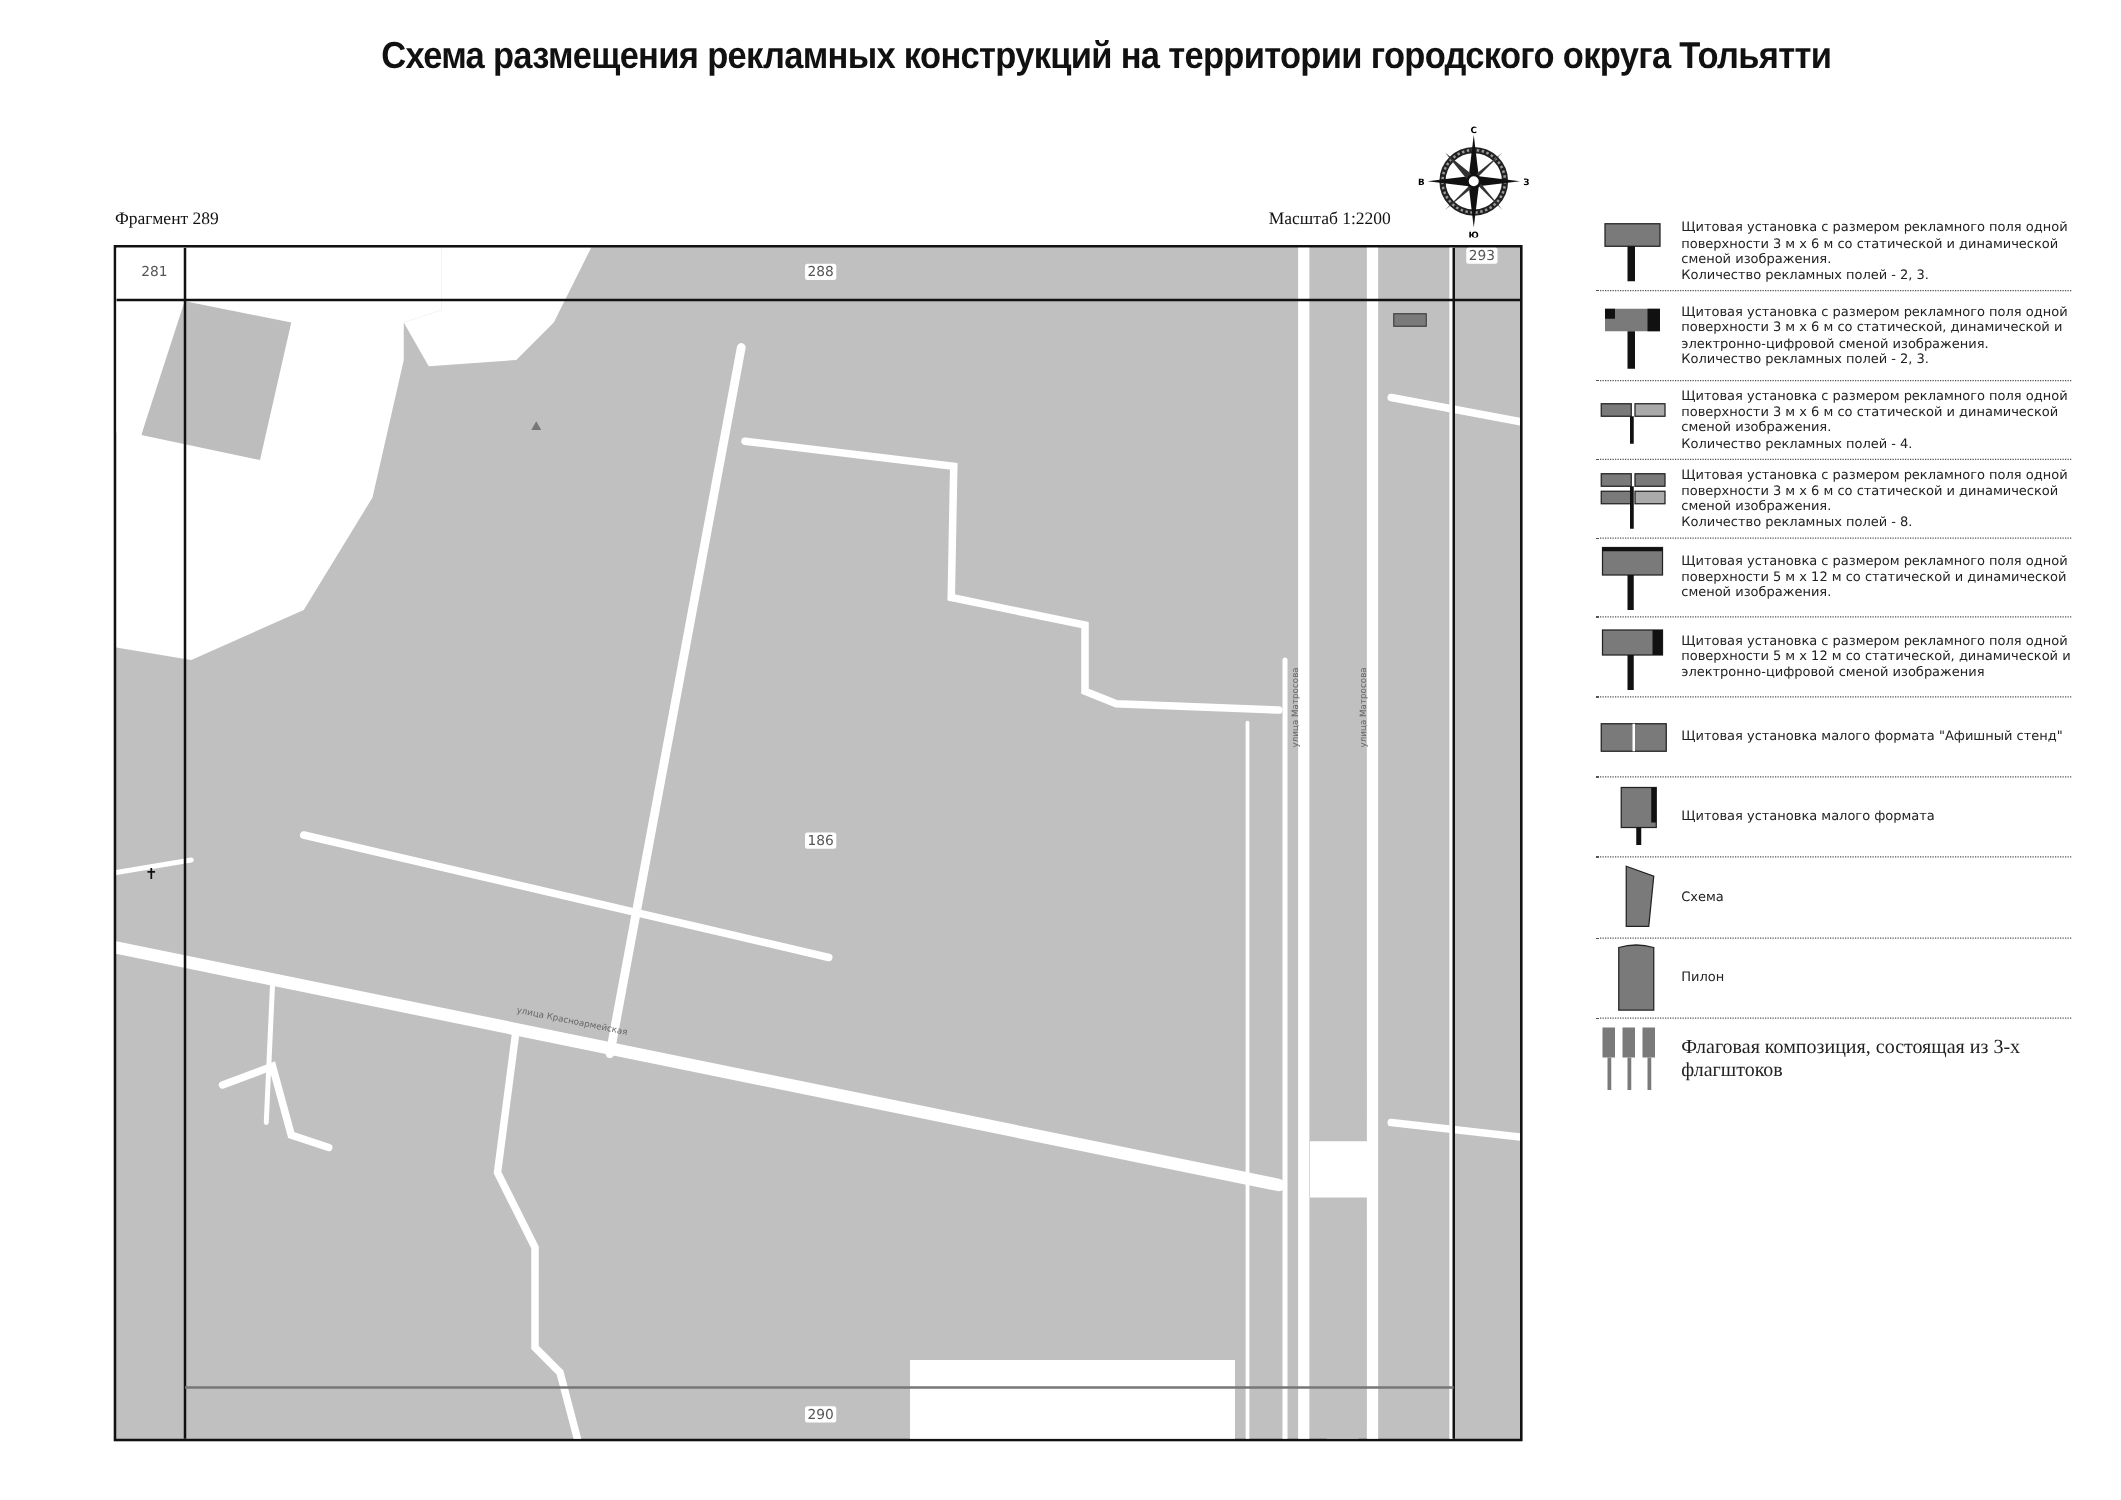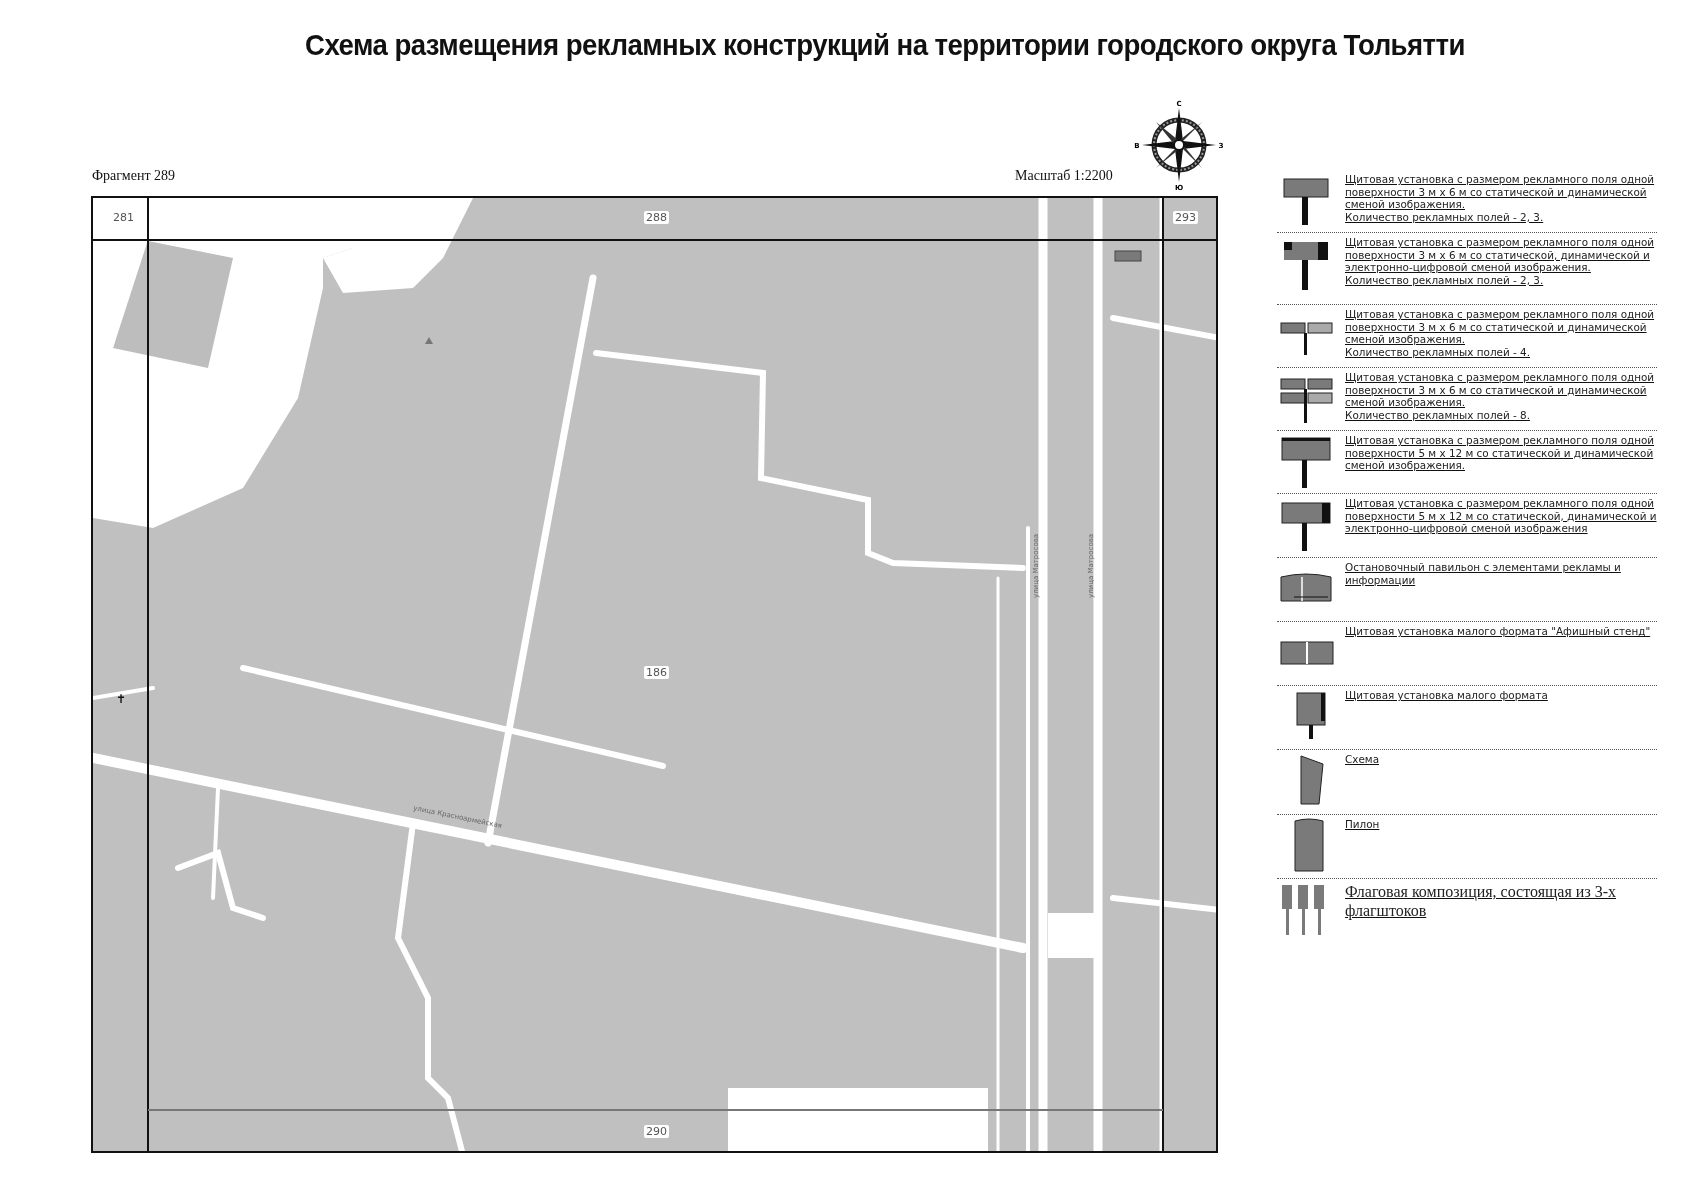--- a/index.html
+++ b/index.html
@@ -22,23 +22,22 @@
   }
   .map svg { position: absolute; left: 0; top: 0; }
 
   .cell-label {
     position: absolute; font-family: "DejaVu Sans", sans-serif; font-size: 11px; color: #555;
     background: #fff; padding: 0 2px; border-radius: 2px;
   }
 
   .legend { position: absolute; left: 1277px; top: 170px; width: 380px; }
   .legend-item {
-    display: flex; border-bottom: 1.5px dotted #555;
+    display: flex; align-items: center; border-bottom: 1.5px dotted #555;
     padding: 3px 0;
-    text-decoration: underline;
   }
   .legend-item:last-child { border-bottom: none; }
   .legend-icon { width: 60px; flex: 0 0 60px; height: 56px; position: relative; }
   .legend-text {
     font-family: "DejaVu Sans", sans-serif; font-size: 10.4px; line-height: 12.5px; color: #222;
     padding-left: 8px;
   }
   .legend-text.serif { font-family: "Liberation Serif", serif; font-size: 16px; line-height: 19px; }
 </style>
 </head>
@@ -115,21 +114,21 @@
 
     <polygon points="332,146 336,139 340,146" fill="#777"></polygon>
 
     <text x="320" y="612" font-size="7" fill="#666" transform="rotate(11.5 320 612)" font-family="DejaVu Sans, sans-serif">улица Красноармейская</text>
     <text x="945" y="400" font-size="7" fill="#666" transform="rotate(-90 945 400)" font-family="DejaVu Sans, sans-serif">улица Матросова</text>
     <text x="1000" y="400" font-size="7" fill="#666" transform="rotate(-90 1000 400)" font-family="DejaVu Sans, sans-serif">улица Матросова</text>
   </svg>
 
   <div class="cell-label" style="left:18px; top:13px; background:transparent;">281</div>
   <div class="cell-label" style="left:551px; top:13px;">288</div>
-  <div class="cell-label" style="left:1080px; top:13px;">293</div>
+  <div class="cell-label" style="left:1080px; top:0;">293</div>
   <div class="cell-label" style="left:551px; top:468px;">186</div>
   <div class="cell-label" style="left:551px; top:927px;">290</div>
 </div>
 
 <div class="legend" id="legend">
     <div class="legend-item" style="min-height: 60px;">
       <div class="legend-icon" style="display: flex; align-items: center; justify-content: center;">
         <svg width="50" height="52">
           <rect x="2" y="4" width="44" height="18" fill="#7a7a7a" stroke="#222" stroke-width="1"></rect>
           <rect x="20" y="22" width="6" height="28" fill="#111"></rect>
@@ -186,30 +185,20 @@
     </div>
     <div class="legend-item" style="min-height: 64px;">
       <div class="legend-icon" style="display: flex; align-items: center; justify-content: center;">
         <svg width="55" height="56">
           <rect x="2" y="6" width="48" height="20" fill="#7a7a7a" stroke="#222"></rect>
           <rect x="42" y="6" width="8" height="20" fill="#111"></rect>
           <rect x="22" y="26" width="5" height="28" fill="#111"></rect>
         </svg>
       </div>
       <div class="legend-text" style="white-space: pre-line;">Щитовая установка с размером рекламного поля одной поверхности 5 м х 12 м со статической, динамической и электронно-цифровой сменой изображения</div>
-    </div>
-    <div class="legend-item" style="min-height: 64px;">
-      <div class="legend-icon" style="display: flex; align-items: center; justify-content: center;">
-        <svg width="58" height="40">
-          <path d="M3,8 Q28,2 53,8 L53,32 L3,32 Z" fill="#7a7a7a" stroke="#222"></path>
-          <line x1="24" y1="8" x2="24" y2="32" stroke="#fff" stroke-width="1.5"></line>
-          <line x1="16" y1="28" x2="50" y2="28" stroke="#111"></line>
-        </svg>
-      </div>
-      <div class="legend-text" style="white-space: pre-line;">Остановочный павильон с элементами рекламы и информации</div>
     </div>
     <div class="legend-item" style="min-height: 64px;">
       <div class="legend-icon" style="display: flex; align-items: center; justify-content: center;">
         <svg width="58" height="34">
           <rect x="3" y="6" width="52" height="22" fill="#7a7a7a" stroke="#222"></rect>
           <line x1="29" y1="6" x2="29" y2="28" stroke="#fff" stroke-width="2"></line>
         </svg>
       </div>
       <div class="legend-text" style="white-space: pre-line;">Щитовая установка малого формата "Афишный стенд"</div>
     </div>

